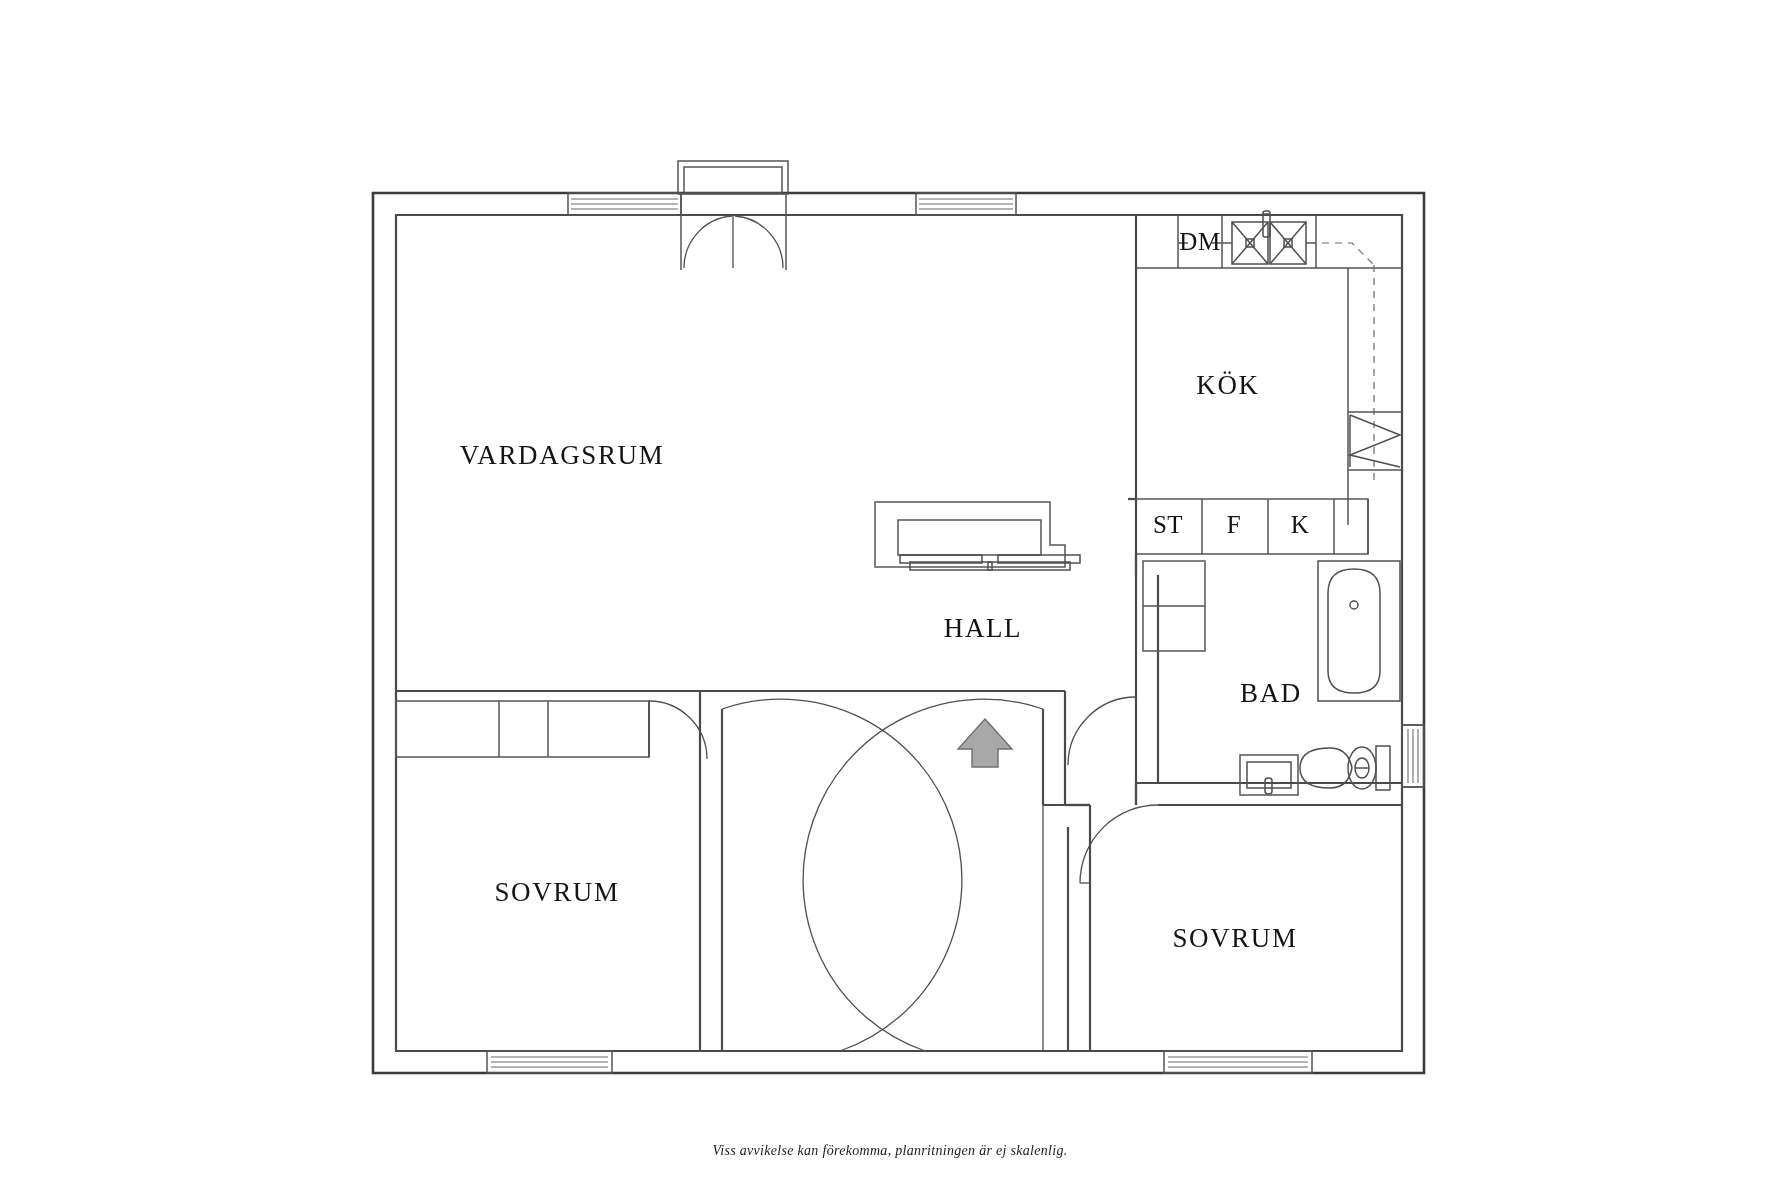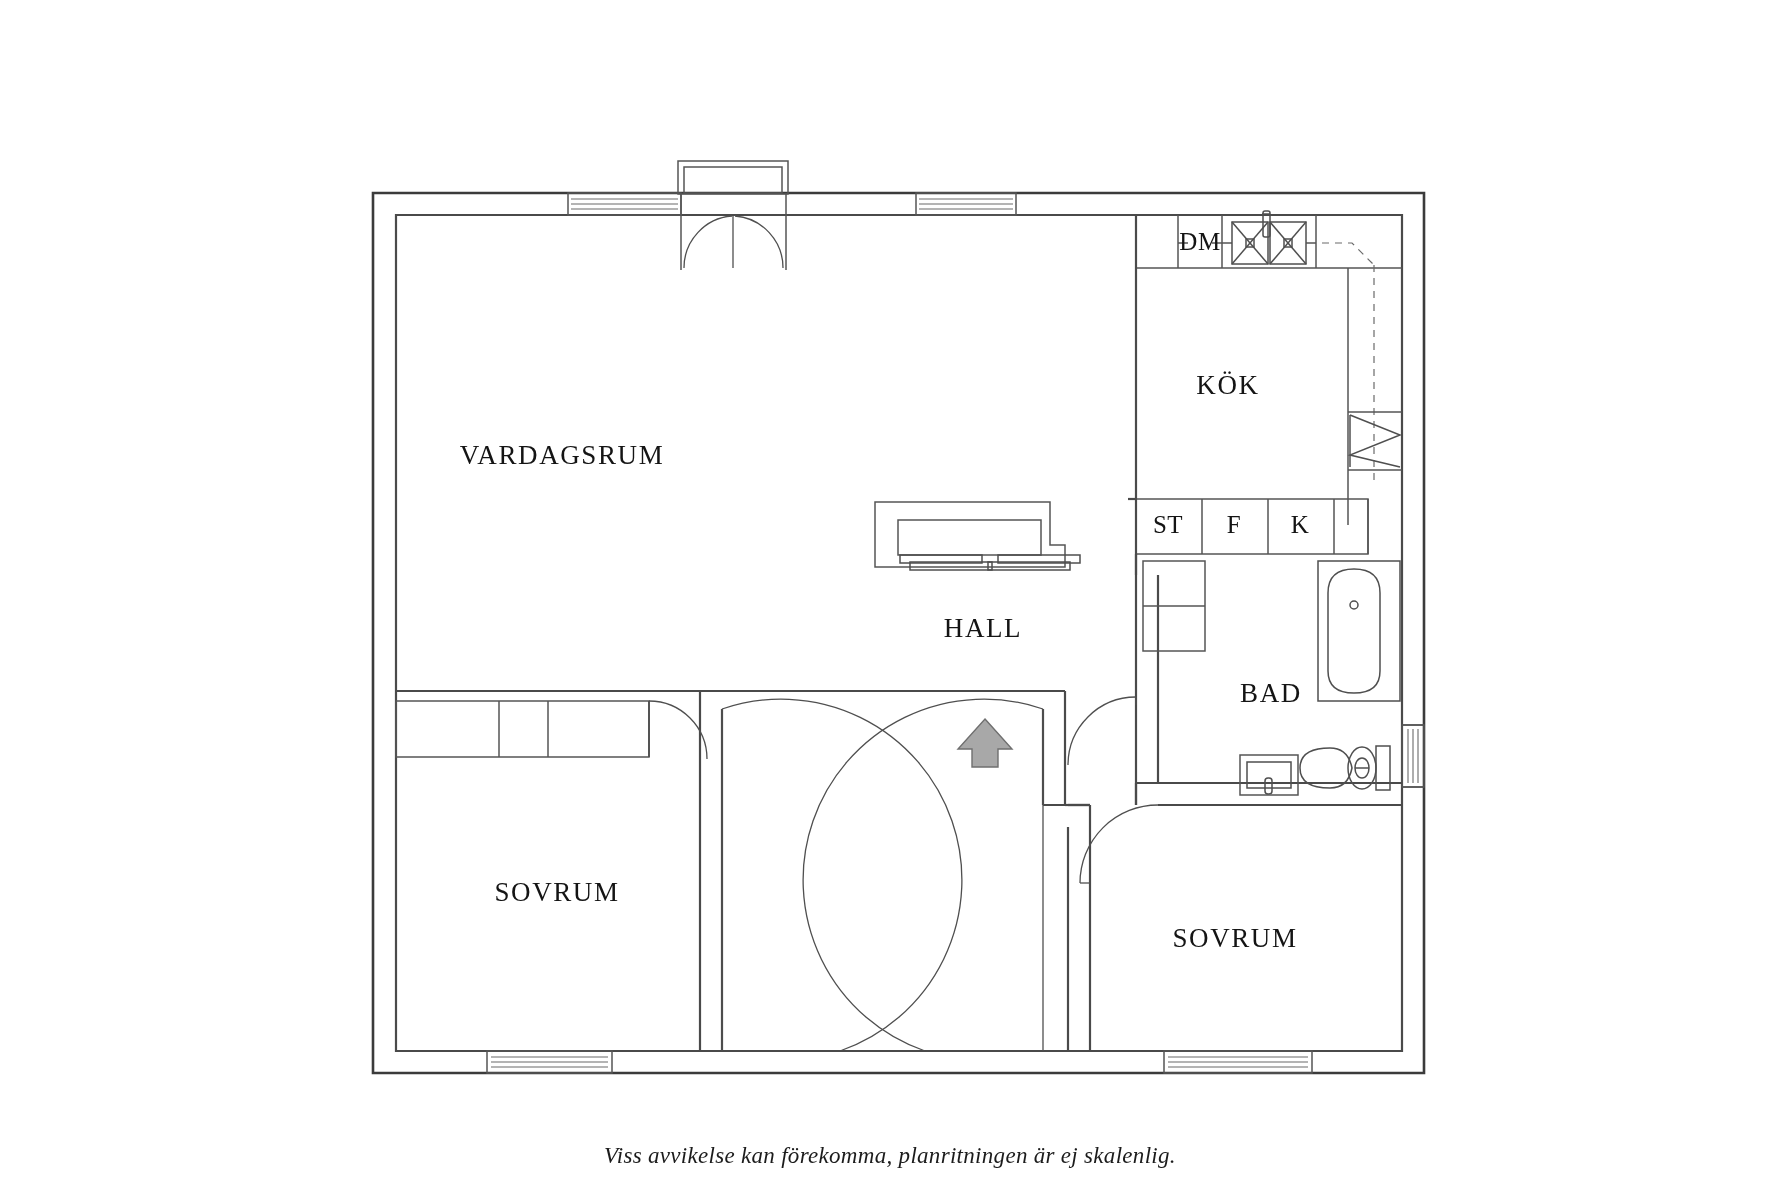--- a/index.html
+++ b/index.html
@@ -57,21 +57,21 @@
     dominant-baseline: middle;
   }
   .caption {
     position: absolute;
     left: 0;
     top: 1128px;
     width: 1780px;
     text-align: center;
     font-family: "Liberation Serif", "DejaVu Serif", serif;
     font-style: italic;
-    font-size: 23px;
+    font-size: 14px;
     letter-spacing: 0.3px;
     color: #1c1c1c;
   }
 </style>
 </head>
 <body>
 
 <div id="plan-root">
 
   <svg id="floorplan" viewBox="0 0 1780 1187">

